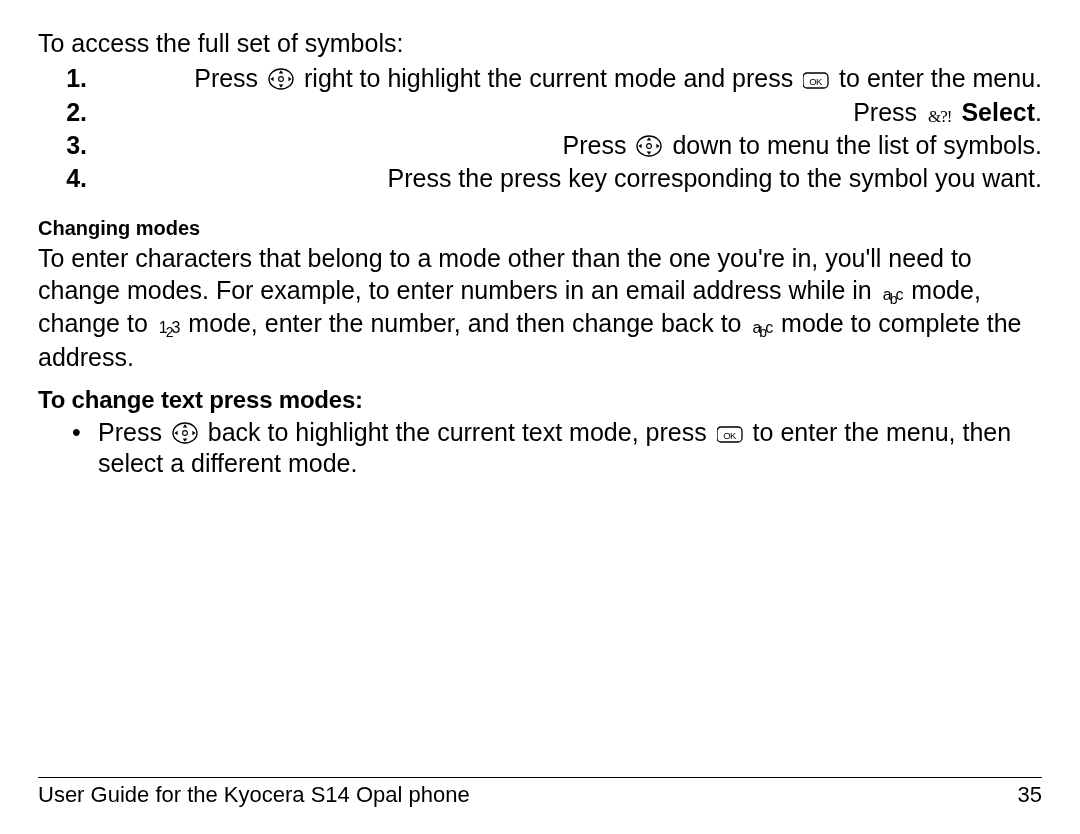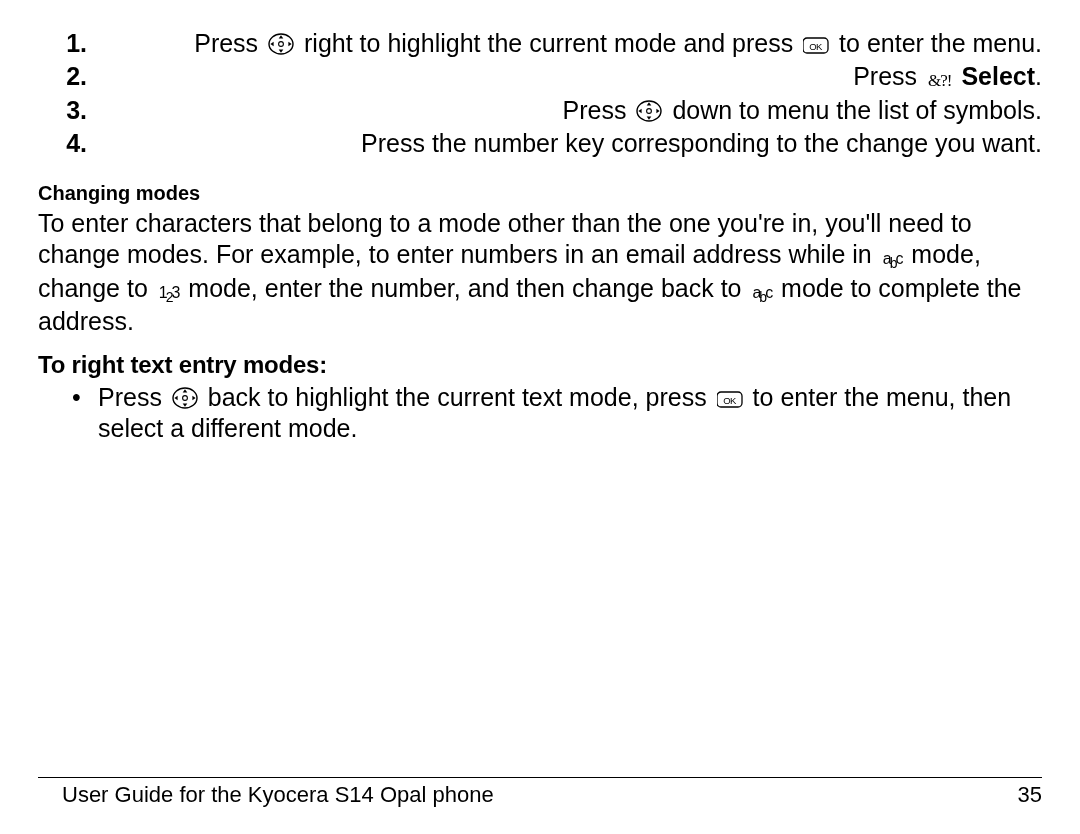--- a/index.html
+++ b/index.html
@@ -97,21 +97,20 @@
     right: 38px;
     bottom: 26px;
     border-top: 1px solid #000;
     padding-top: 3px;
     font-size: 22px;
   }
   .footer-row {
     display: flex;
     justify-content: space-between;
     align-items: baseline;
-    margin-left: 24px;
   }
 </style>
 </head>
 <body>
 
 <svg width="0" height="0" style="position:absolute">
   <defs>
     <g id="nav-icon">
       <ellipse cx="13" cy="11" rx="12" ry="10" fill="none" stroke="#000" stroke-width="1.4"></ellipse>
       <circle cx="13" cy="11" r="2.4" fill="none" stroke="#000" stroke-width="1.1"></circle>
@@ -122,47 +121,48 @@
     </g>
     <g id="ok-icon">
       <path d="M4,2 h17 a4,4 0 0 1 4,4 v7 a4,4 0 0 1 -4,4 h-17 a4,4 0 0 1 -4,-4 v-7 a4,4 0 0 1 4,-4 z" fill="none" stroke="#000" stroke-width="1.3"></path>
       <text x="12.5" y="13.5" text-anchor="middle" font-family="Arial" font-size="9.5" fill="#000" font-weight="500" letter-spacing="-0.5">OK</text>
     </g>
   </defs>
 </svg>
 
 <div class="page">
 
+  <div class="intro">To access the full set of symbols:</div>
 
   <ol class="steps">
     <li><span class="content">
       <span>Press </span><span class="icon icon-nav"><svg width="26" height="22">
               <use href="#nav-icon"></use>
             </svg></span><span> right to highlight the current mode and press </span><span class="icon icon-ok"><svg width="26" height="19">
               <use href="#ok-icon"></use>
             </svg></span><span> to enter the menu.</span>
     </span></li>
     <li><span class="content">
       <span>Press  </span><span class="glyph glyph-sym">&amp;?!</span><span class="bold"> Select</span><span>.</span>
     </span></li>
     <li><span class="content">
       <span>Press </span><span class="icon icon-nav"><svg width="26" height="22">
               <use href="#nav-icon"></use>
             </svg></span><span> down to menu the list of symbols.</span>
     </span></li>
-    <li><span class="content">Press the number key corresponding to the change you want.</span></li>
+    <li><span class="content">Press the press key corresponding to the symbol you want.</span></li>
   </ol>
 
   <h2 class="section">Changing modes</h2>
 
   <div>
     <span>To enter characters that belong to a mode other than the one you're in, you'll need to change modes. For example, to enter numbers in an email address while in </span><span class="glyph"><span>a</span><span class="sub">b</span><span>c</span></span><span> mode, change to </span><span class="glyph"><span>1</span><span class="sub">2</span><span>3</span></span><span> mode, enter the number, and then change back to </span><span class="glyph"><span>a</span><span class="sub">b</span><span>c</span></span><span> mode to complete the address.</span>
   </div>
 
-  <h3 class="subhead">To right text entry modes:</h3>
+  <h3 class="subhead">To change text press modes:</h3>
 
   <ul class="bullets">
     <li>
       <span>Press </span><span class="icon icon-nav"><svg width="26" height="22">
             <use href="#nav-icon"></use>
           </svg></span><span> back to highlight the current text mode, press </span><span class="icon icon-ok"><svg width="26" height="19">
             <use href="#ok-icon"></use>
           </svg></span><span> to enter the menu, then select a different mode.</span>
     </li>
   </ul>

